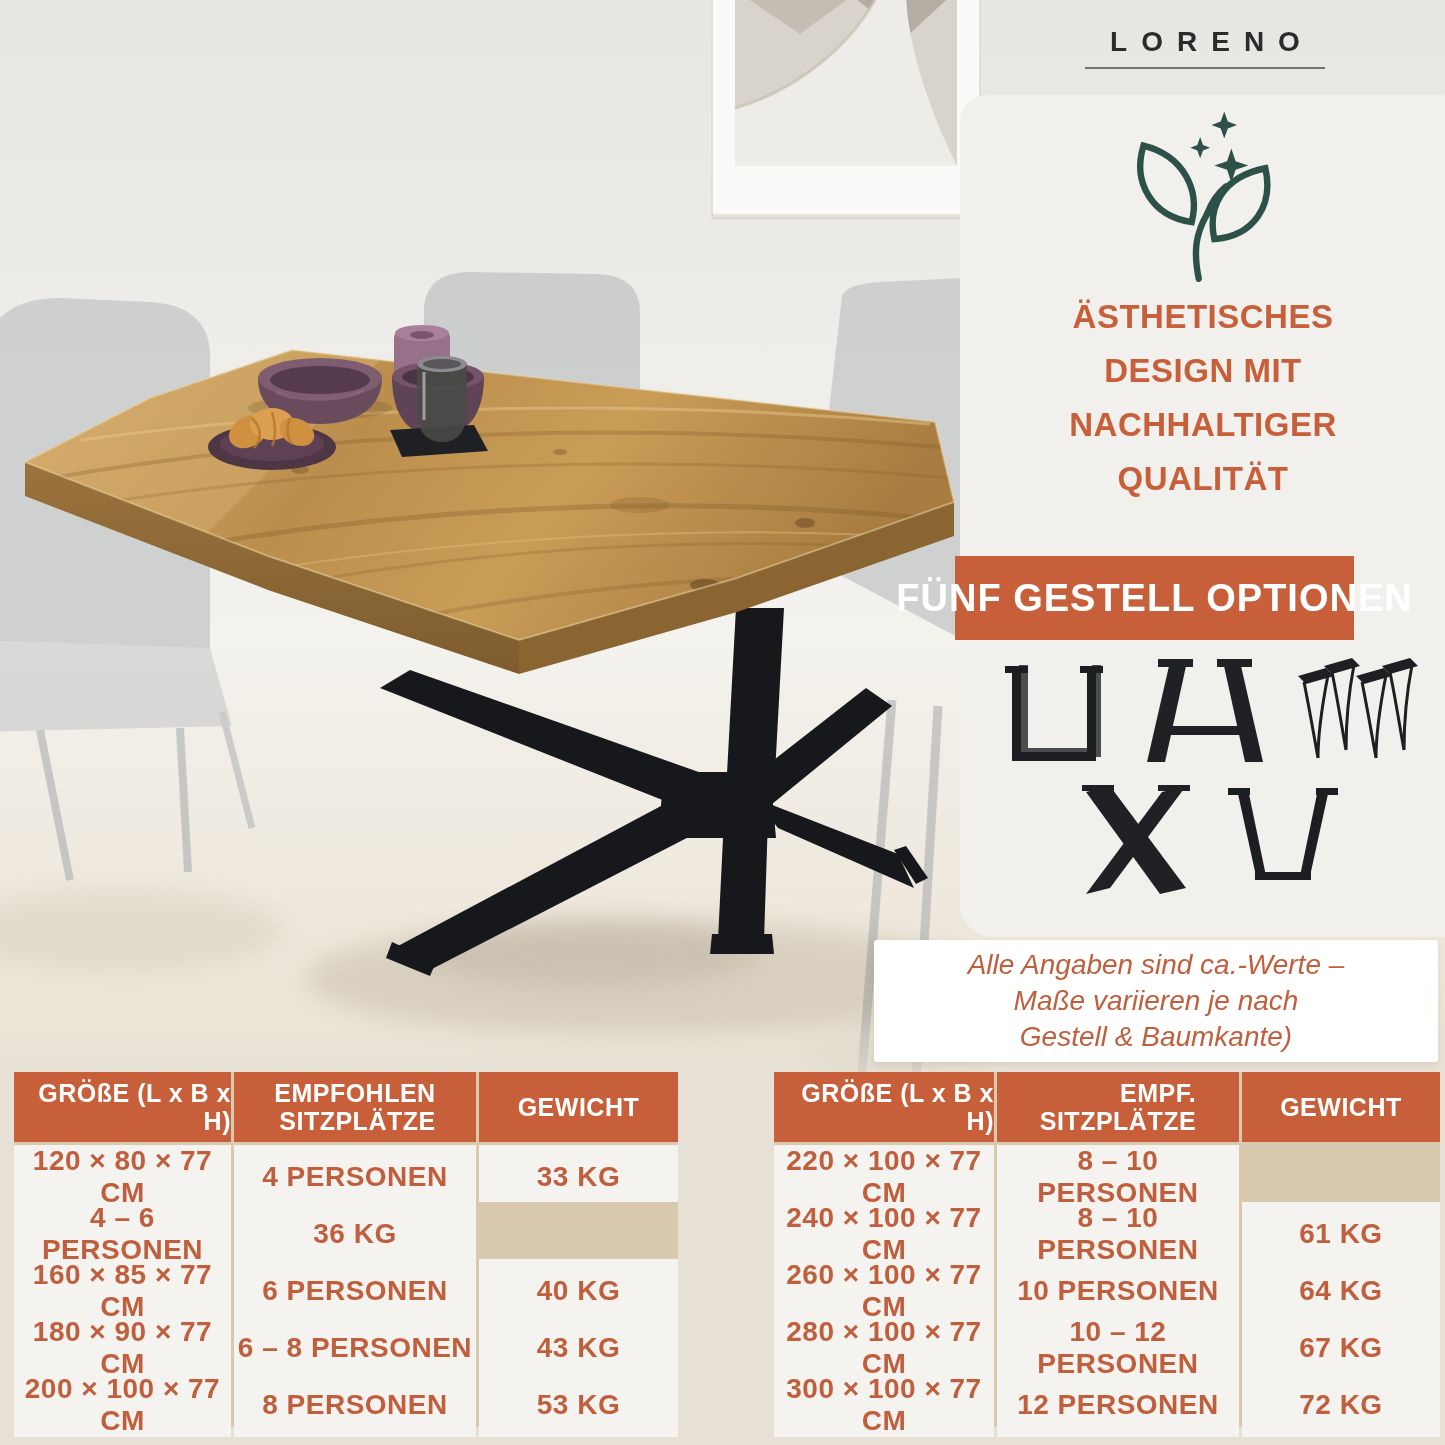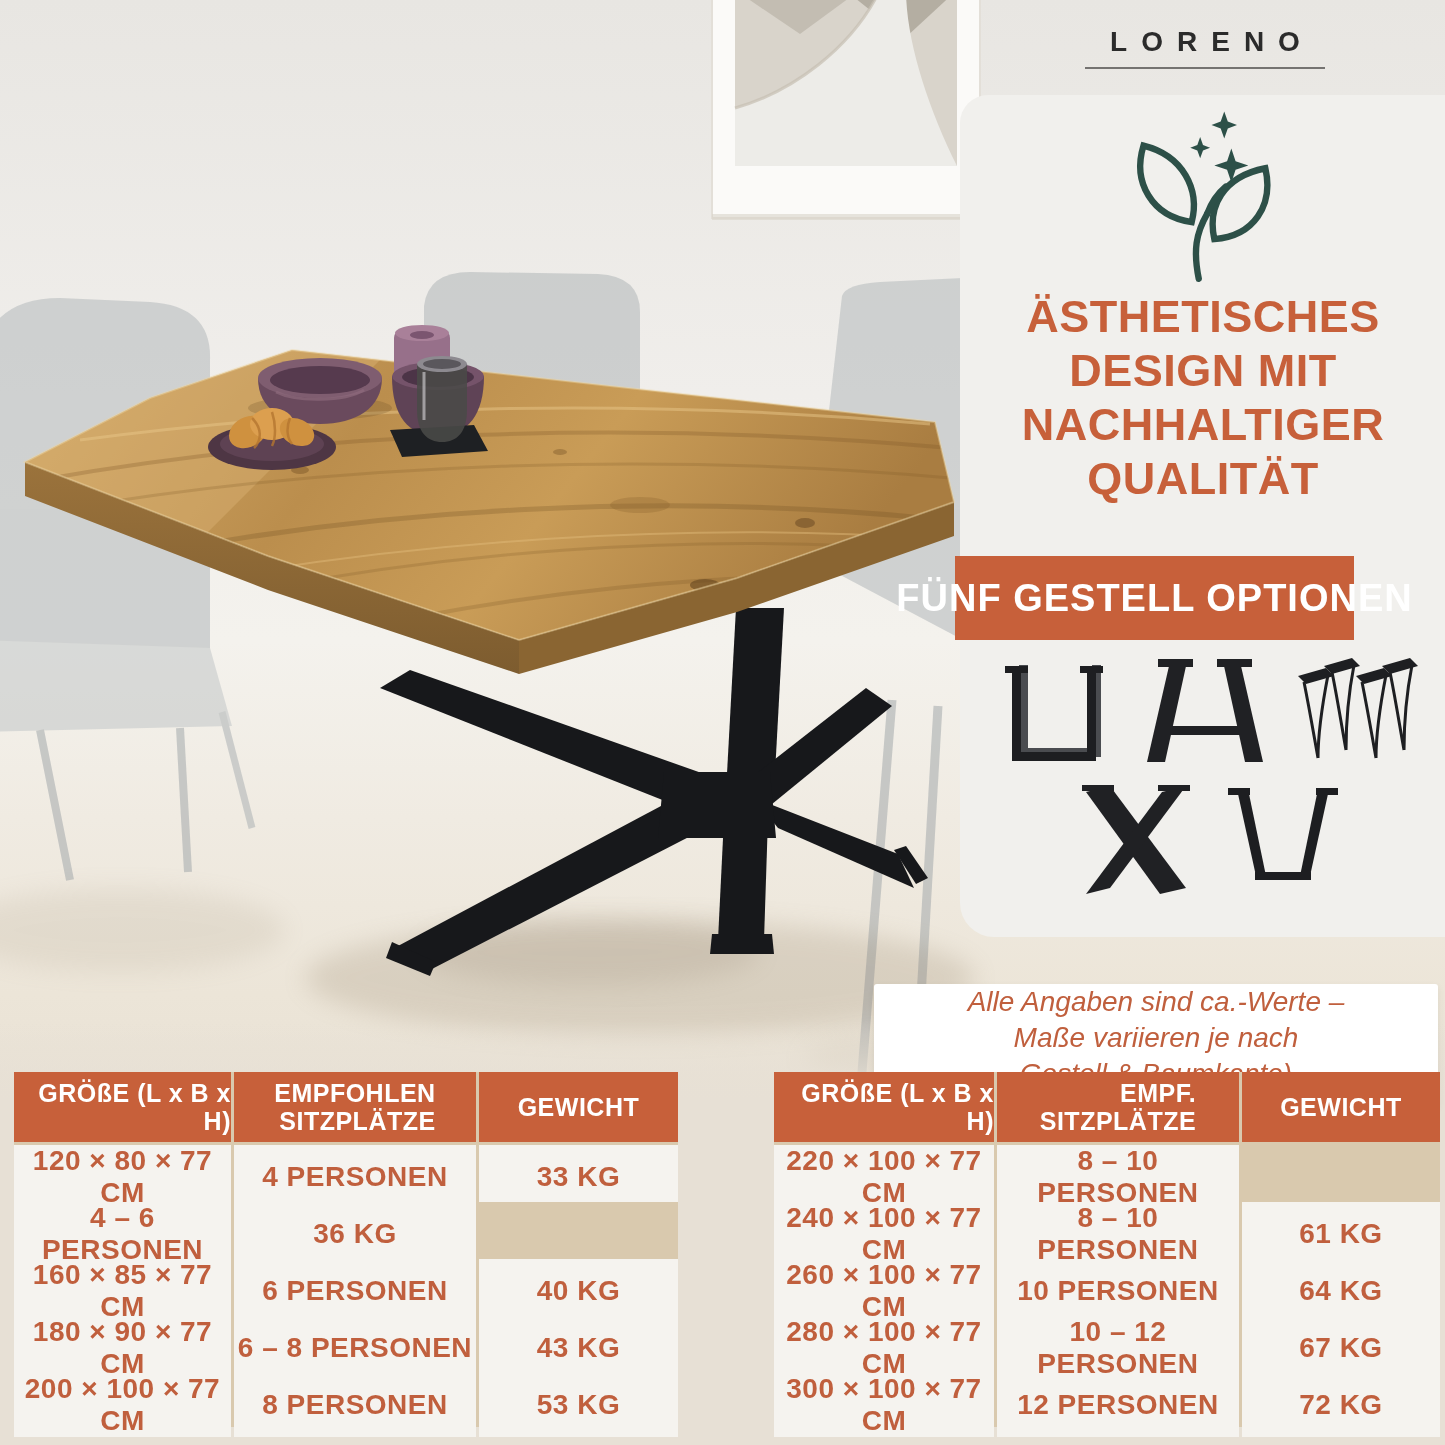--- a/index.html
+++ b/index.html
@@ -21,29 +21,29 @@
     background:linear-gradient(180deg,rgba(231,224,213,0) 0%,#e7e0d5 92%);}
   
   #brand{left:1085px;top:26px;width:240px;text-align:center;z-index:2;}
   #brand .word{font-size:28px;font-weight:700;color:#2b2b2b;letter-spacing:14px;padding-left:14px;}
   #brand .rule{height:2px;background:#757371;margin-top:9px;}
   
   #right-panel{left:960px;top:95px;width:485px;height:842px;background:var(--panel);
     border-radius:28px 0 0 34px;z-index:2;}
   #leaf{left:1118px;top:108px;width:170px;height:180px;z-index:3;}
   #headline{left:968px;top:290px;width:470px;text-align:center;z-index:3;
-    color:var(--accent);font-weight:700;font-size:45px;line-height:54px;letter-spacing:.5px;}
+    color:var(--accent);font-weight:700;font-size:33px;line-height:54px;letter-spacing:.5px;}
   #banner{left:955px;top:556px;width:399px;height:84px;background:var(--accent);z-index:3;
     display:flex;align-items:center;justify-content:center;}
   #banner .txt{color:#fff;font-weight:700;font-size:38px;letter-spacing:1px;white-space:nowrap;}
   #legs{left:960px;top:640px;width:485px;height:298px;z-index:3;}
   
   #note{left:874px;top:940px;width:564px;height:122px;background:#fff;border-radius:3px;
-    z-index:3;display:flex;flex-direction:column;align-items:center;
-    box-shadow:0 3px 6px rgba(90,80,60,.10);margin-top:44px;}
+    z-index:3;display:flex;flex-direction:column;align-items:center;justify-content:center;
+    box-shadow:0 3px 6px rgba(90,80,60,.10);}
   #note .line{font-style:italic;color:var(--text-orange);font-size:28px;line-height:36px;}
   
   .spec-table{z-index:3;display:flex;flex-direction:column;gap:3px;background:var(--divider);}
   #table-left{left:14px;top:1072px;width:664px;}
   #table-right{left:774px;top:1072px;width:666px;}
   .trow{display:grid;gap:3px;background:var(--divider);height:54px;}
   .trow.thead{height:70px;}
   #table-left .trow{grid-template-columns:218fr 243fr 200fr;}
   #table-right .trow{grid-template-columns:221fr 243fr 199fr;}
   .tcell{display:flex;align-items:center;justify-content:center;text-align:center;}

